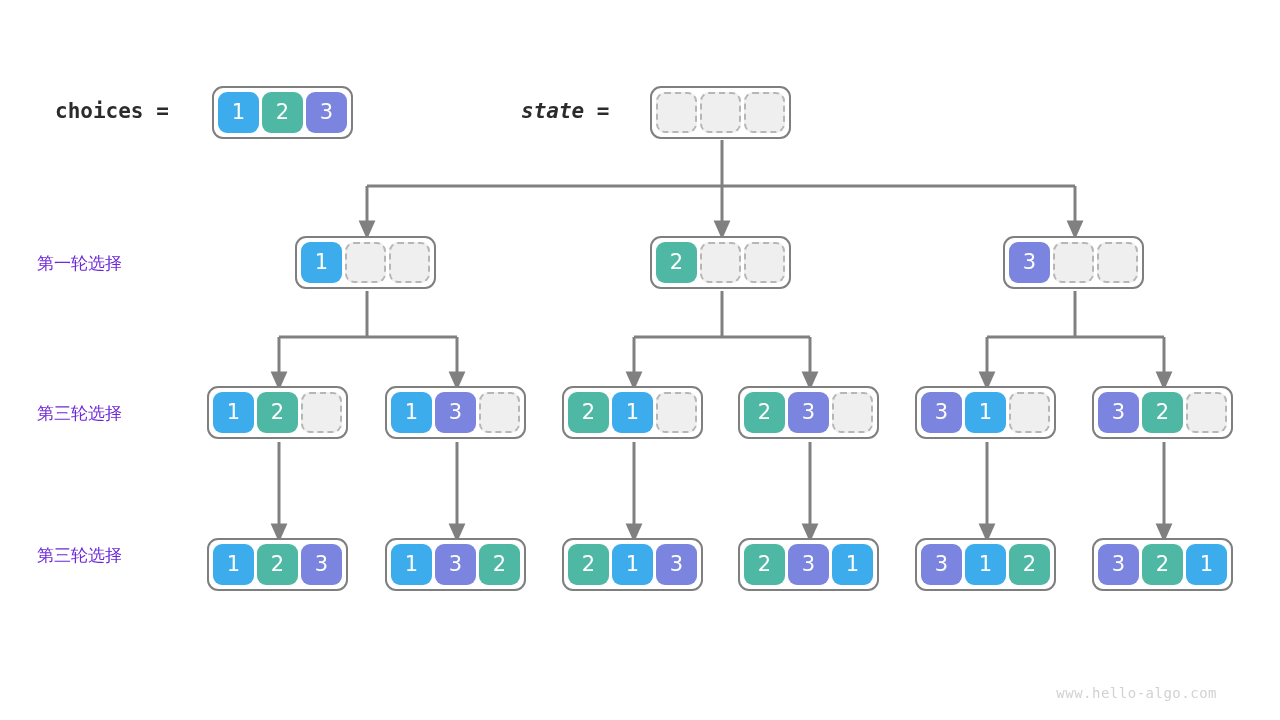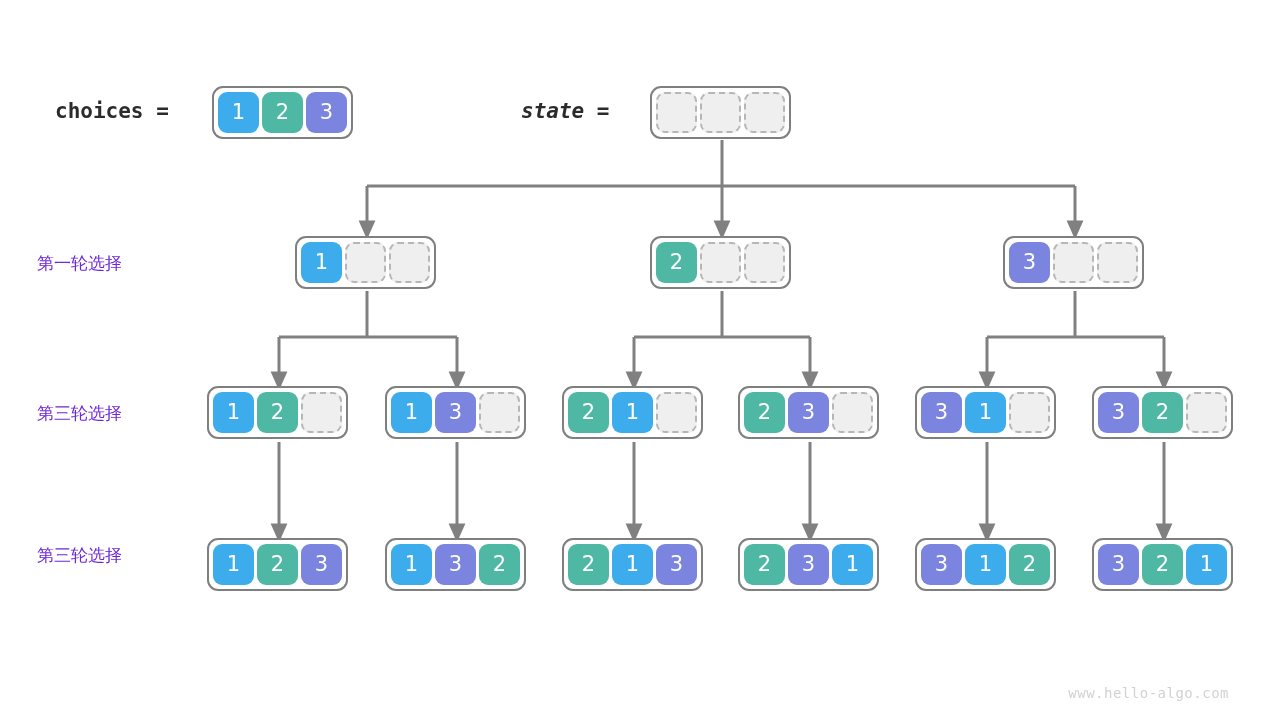--- a/index.html
+++ b/index.html
@@ -81,21 +81,21 @@
   }
 
   .cell.empty {
     background: #efefef;
     border: 2px dashed #b6b6b6;
     color: transparent;
   }
 
   .watermark {
     position: absolute;
-    right: 24px;
+    right: 36px;
     bottom: 19px;
     font-family: "DejaVu Sans Mono", "Liberation Mono", monospace;
     font-size: 14px;
     color: #d2d2d2;
     letter-spacing: 0.5px;
     z-index: 3;
   }
 </style>
 </head>
 <body>

